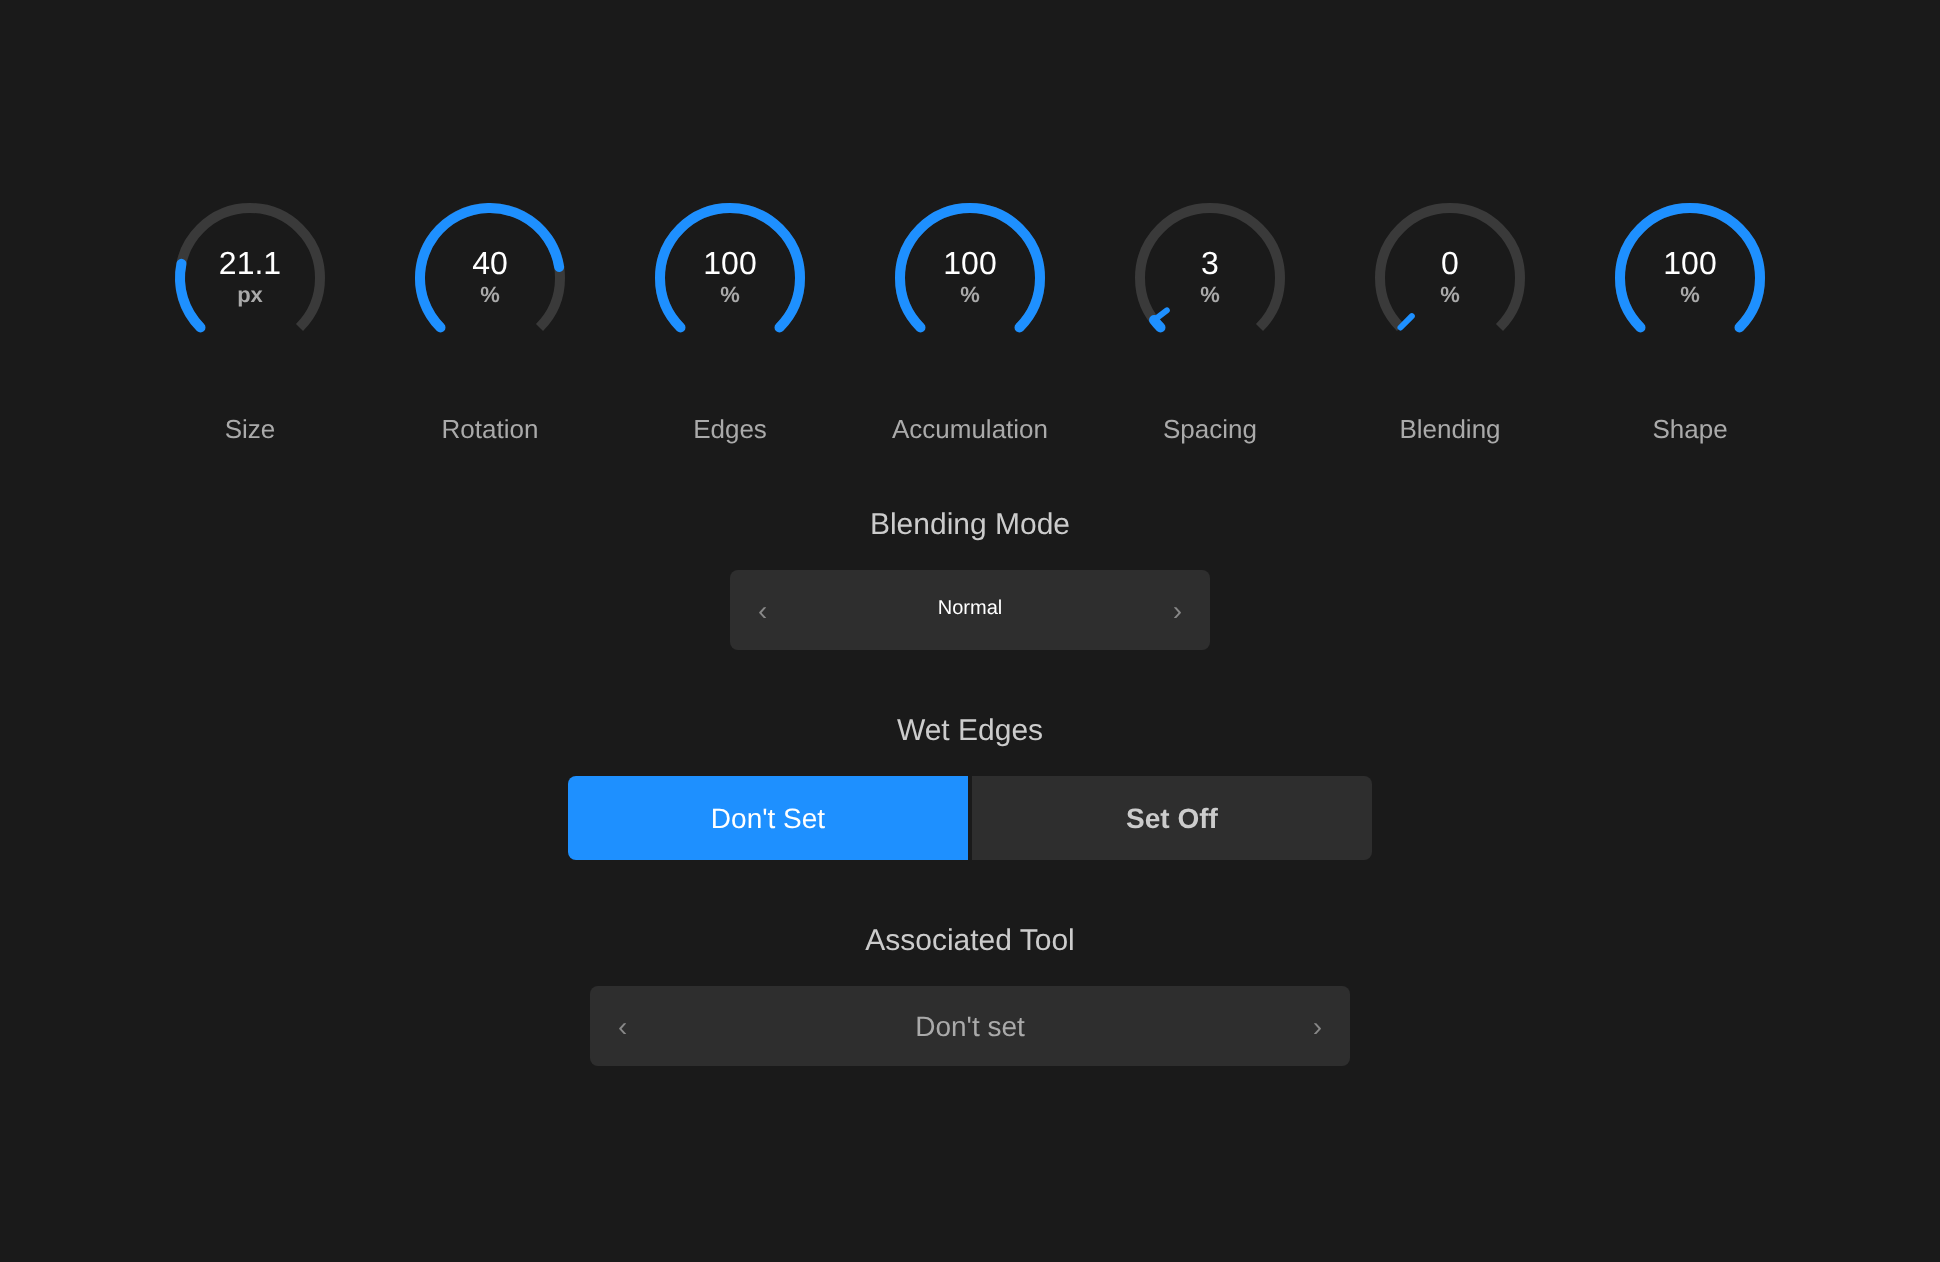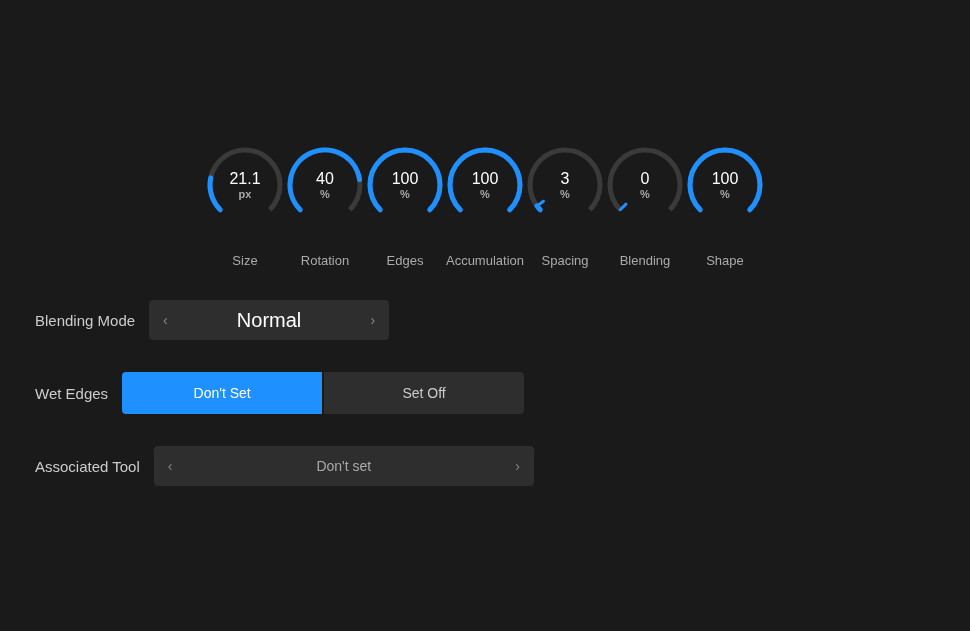--- a/index.html
+++ b/index.html
@@ -22,20 +22,21 @@
       flex-direction: column;
       align-items: center;
       gap: 32px;
     }
 
     
     .knobs-row {
       display: flex;
       justify-content: center;
       align-items: flex-end;
+      gap: 40px;
     }
 
     .knob-item {
       display: flex;
       flex-direction: column;
       align-items: center;
       gap: 8px;
     }
 
     .knob-container {
@@ -74,21 +75,21 @@
     .knob-label {
       font-size: 13px;
       color: #aaaaaa;
       text-align: center;
       margin-top: 20px;
     }
 
     
     .section {
       display: flex;
-      flex-direction: row;
+      flex-direction: column;
       align-items: center;
       gap: 14px;
       width: 100%;
     }
 
     .section-title {
       font-size: 15px;
       color: #cccccc;
       font-weight: 400;
     }
@@ -106,21 +107,21 @@
     }
 
     .dropdown-selector .arrow {
       color: #888888;
       font-size: 14px;
       cursor: pointer;
       user-select: none;
     }
 
     .dropdown-selector .current-value {
-      font-size: 20px;
+      font-size: 10px;
       color: #ffffff;
     }
 
     
     .button-group {
       display: flex;
       gap: 0;
     }
 
     .btn-group-item {
@@ -136,20 +137,21 @@
       border: none;
       outline: none;
     }
 
     .btn-group-item:first-child {
       border-radius: 4px 0 0 4px;
     }
 
     .btn-group-item:last-child {
       border-radius: 0 4px 4px 0;
+      font-weight: bold;
     }
 
     .btn-group-item.active {
       background-color: #1e90ff;
       color: #ffffff;
       font-weight: 500;
     }
 
     .btn-group-item + .btn-group-item {
       margin-left: 2px;

